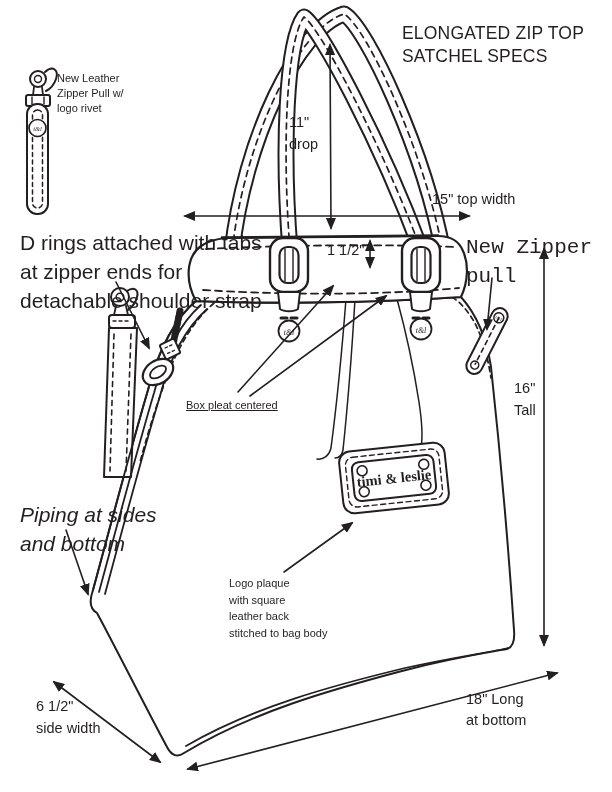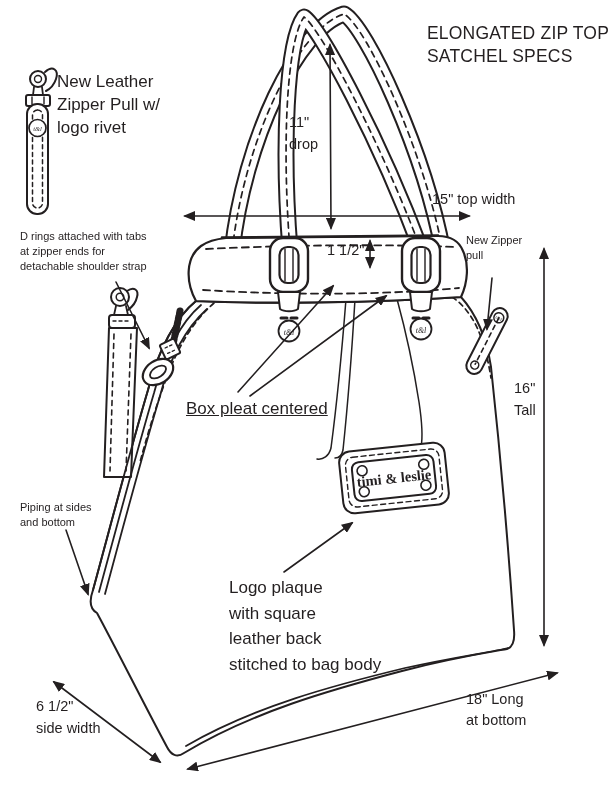--- a/index.html
+++ b/index.html
@@ -4,24 +4,24 @@
 <style>
   html,body{margin:0;padding:0;}
   body{
     width:612px;height:792px;position:relative;overflow:hidden;
     background:#ffffff;color:#231f20;
     font-family:"Liberation Sans", sans-serif;
   }
   svg{position:absolute;left:0;top:0;}
   .lbl{
     position:absolute;white-space:pre-line;line-height:1.32;
-    font-size:11px;color:#231f20;
+    font-size:21px;color:#231f20;
   }
-  .title{font-size:17.5px;line-height:1.3;letter-spacing:.2px;margin-left:25px;}
-  .note{font-size:17px;}
+  .title{font-size:17.5px;line-height:1.3;letter-spacing:.2px;}
+  .note{font-size:11px;}
   .dim{font-size:14.5px;}
 </style>
 </head>
 <body>
 
 <svg width="612" height="792" viewBox="0 0 612 792">
   <defs>
     <marker id="ah" viewBox="0 0 12 10" markerWidth="12" markerHeight="10" refX="10" refY="5" orient="auto-start-reverse" markerUnits="userSpaceOnUse">
       <path d="M0,0 L12,5 L0,10 Z" fill="#231f20"></path>
     </marker>
@@ -187,29 +187,29 @@
 drop</div>
 
 <div class="lbl dim" style="left:432px;top:190px;">15" top width</div>
 
 <div class="lbl dim" style="left:327px;top:241px;">1 1/2"</div>
 
 <div class="lbl" style="left:20px;top:229px;line-height:1.38;">D rings attached with tabs
  at zipper ends for
 detachable shoulder strap</div>
 
-<div class="lbl" style="left:466px;top:233px;line-height:1.4;">New Zipper
+<div class="lbl" style="left:466px;top:233px;line-height:1.4;font-family:Liberation Mono, monospace;">New Zipper
 pull</div>
 
 <div class="lbl dim" style="left:514px;top:377px;line-height:1.55;">16"
 Tall</div>
 
 <div class="lbl note" style="left:186px;top:398px;text-decoration:underline;">Box pleat centered</div>
 
-<div class="lbl" style="left:20px;top:500px;line-height:1.4;">Piping at sides
+<div class="lbl" style="left:20px;top:500px;line-height:1.4;font-style:italic;">Piping at sides
  and bottom</div>
 
 <div class="lbl note" style="left:229px;top:575px;line-height:1.5;">Logo plaque
 with square
 leather back
 stitched to bag body</div>
 
 <div class="lbl dim" style="left:36px;top:696px;line-height:1.5;">6 1/2"
 side width</div>
 

